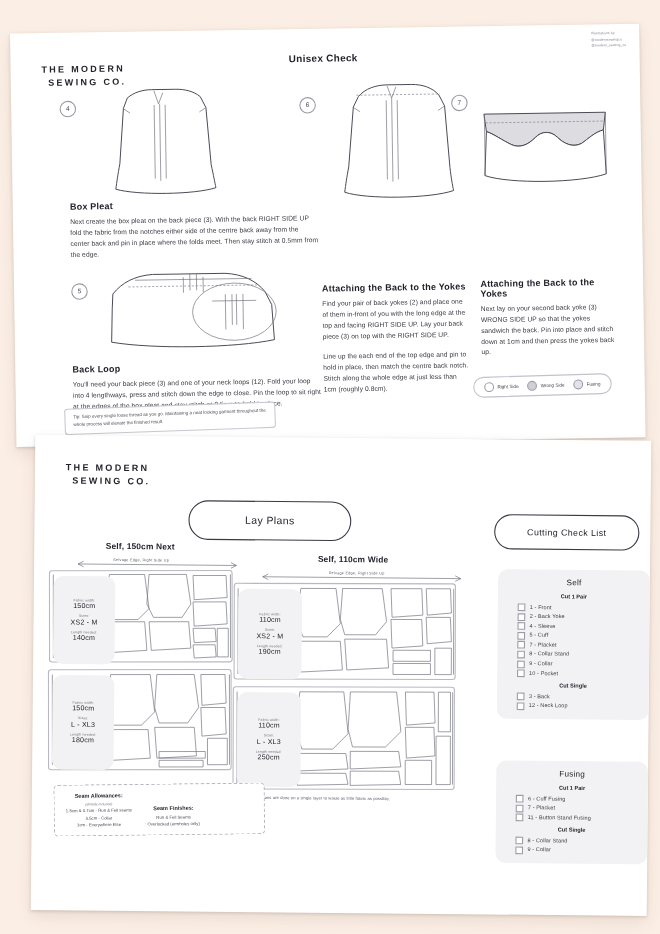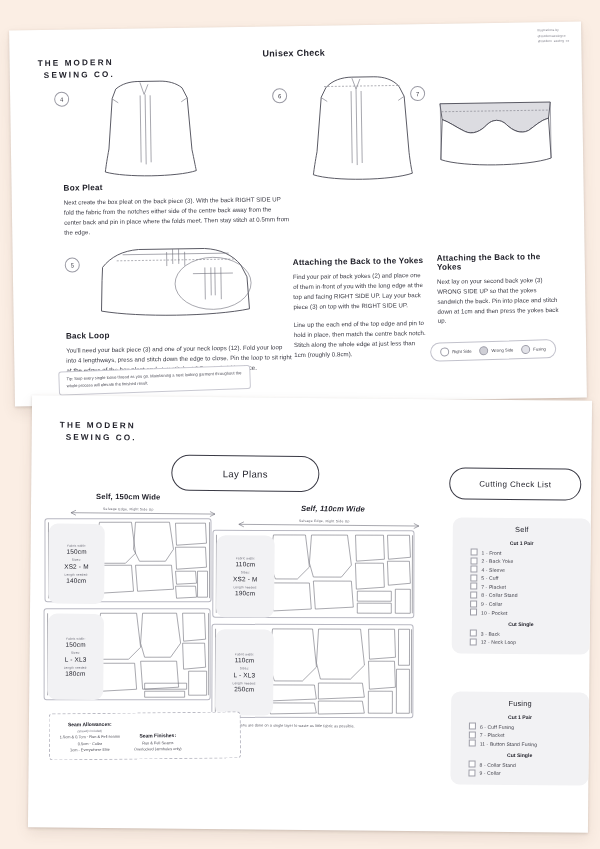--- a/index.html
+++ b/index.html
@@ -245,27 +245,27 @@
 
       <div class="brand" style="position:absolute;left:28px;top:24px;">
         <div>THE MODERN</div>
         <div style="margin-left:6px">SEWING CO.</div>
       </div>
 
       <div class="pill" style="left:140px;top:58px;width:146px;height:34px;">Lay Plans</div>
 
       <div class="pill" style="left:418px;top:68px;width:130px;height:30px;font-size:8px;">Cutting Check List</div>
 
-      <div class="layplan-title" style="position:absolute;left:65px;top:96px;">Self, 150cm Wide</div>
+      <div class="layplan-title" style="position:absolute;left:65px;top:96px;">Self, 150cm Next</div>
       <div class="selvage" style="position:absolute;left:72px;top:111px;">Selvage Edge, Right Side Up</div>
       <svg style="position:absolute;left:38px;top:113px;" width="150" height="8">
         <path class="ln-t" d="M2 4 L146 4 M2 4 L7 1.5 M2 4 L7 6.5 M146 4 L141 1.5 M146 4 L141 6.5"></path>
       </svg>
 
-      <div class="layplan-title" style="position:absolute;left:270px;top:106px;font-style:italic;">Self, 110cm Wide</div>
+      <div class="layplan-title" style="position:absolute;left:258px;top:106px;">Self, 110cm Wide</div>
       <div class="selvage" style="position:absolute;left:268px;top:121px;">Selvage Edge, Right Side Up</div>
       <svg style="position:absolute;left:206px;top:123px;" width="186" height="8">
         <path class="ln-t" d="M2 4 L182 4 M2 4 L7 1.5 M2 4 L7 6.5 M182 4 L177 1.5 M182 4 L177 6.5"></path>
       </svg>
 
       <div class="layplan-box" style="left:14px;top:122px;width:165px;height:82px;transform:rotate(-0.6deg);">
         <svg width="165" height="82" viewBox="0 0 165 82">
           <path class="ln-t" d="M54 3 L86 3 L90 34 L80 44 L56 44 L50 30 Z"></path>
           <path class="ln-t" d="M90 3 L124 3 L128 30 L120 42 L94 42 L88 30 Z"></path>
           <path class="ln-t" d="M52 46 L86 46 L88 72 L54 74 Z"></path>

